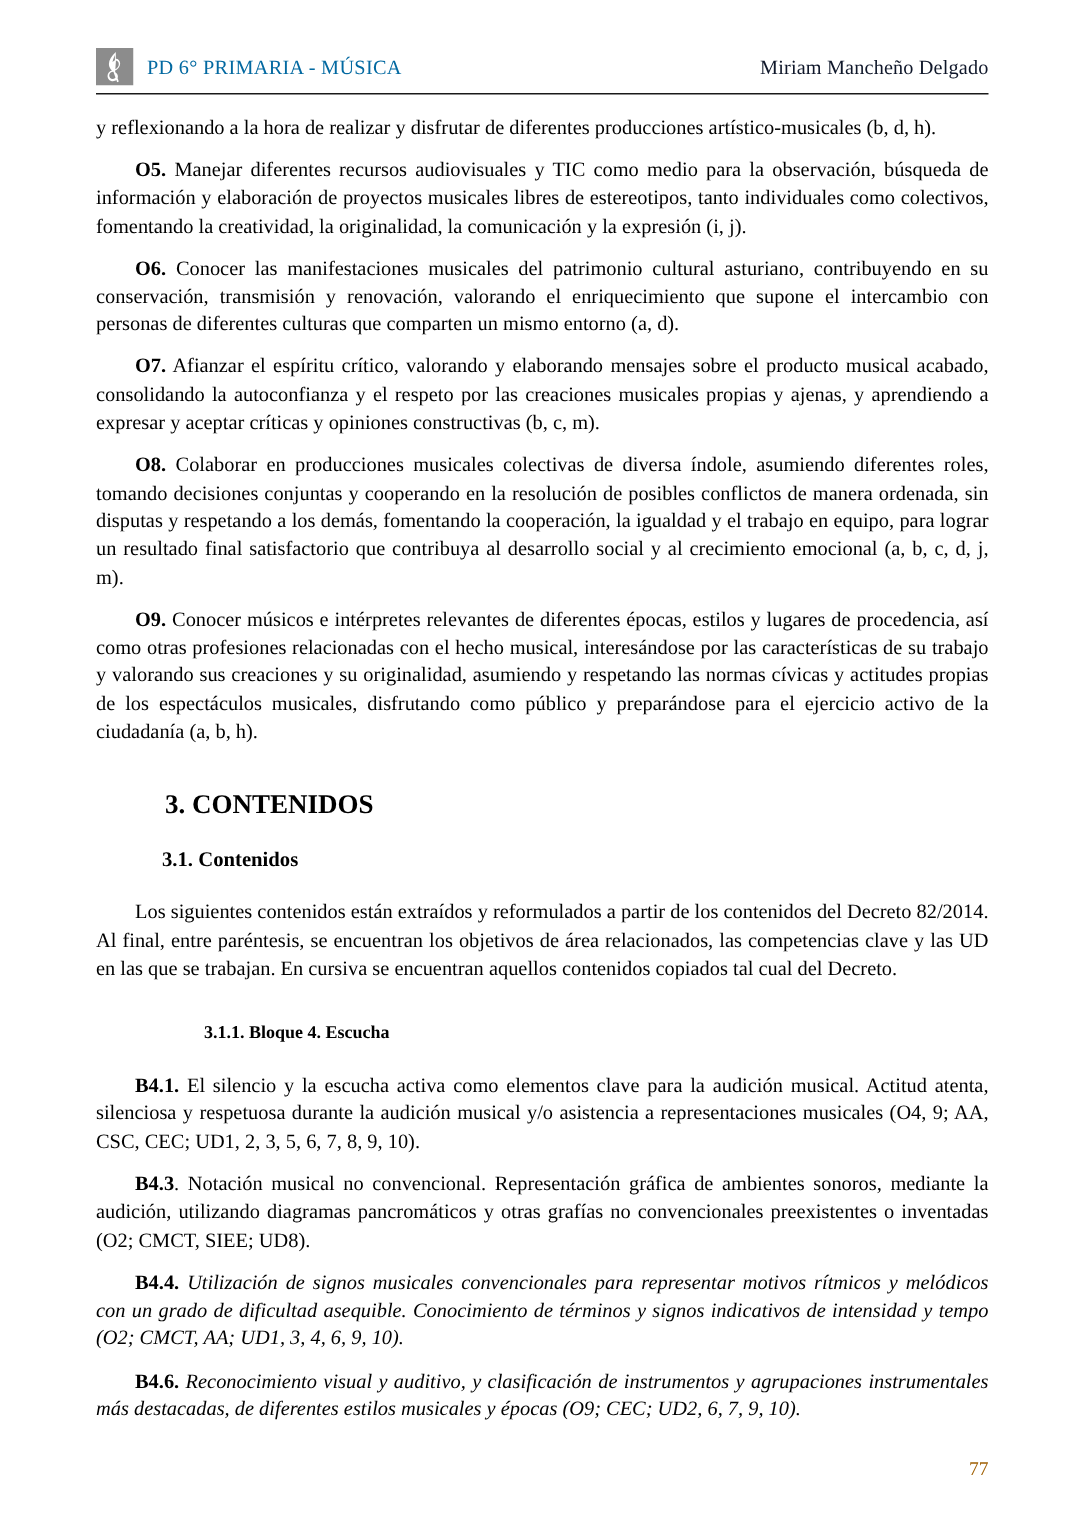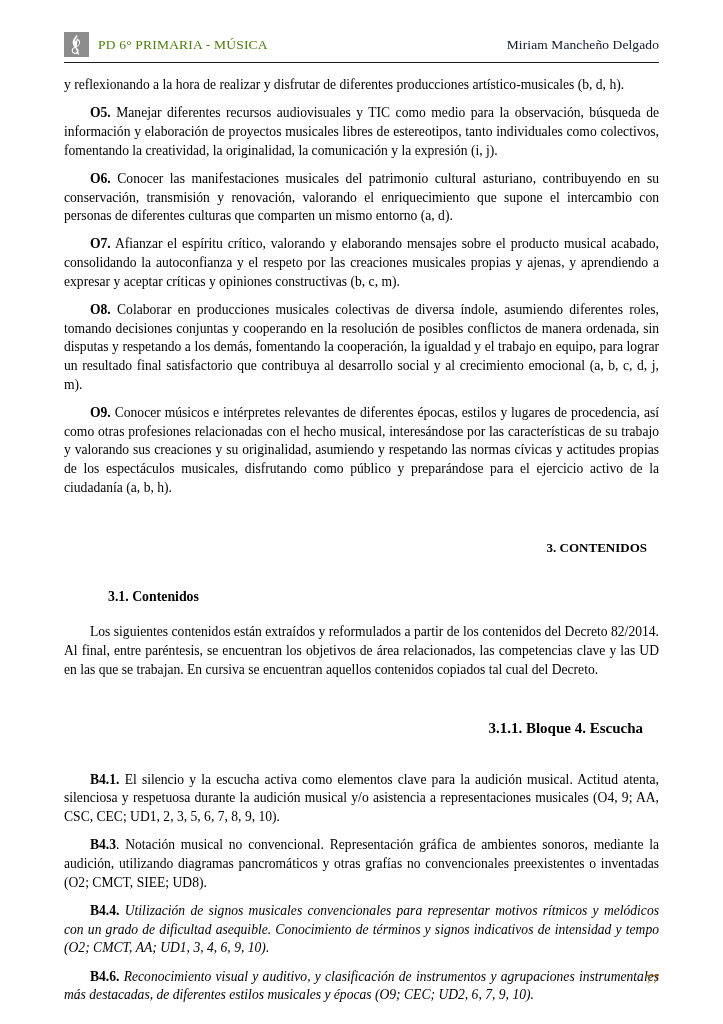--- a/index.html
+++ b/index.html
@@ -34,21 +34,21 @@
     width: 25px;
     height: 25px;
     flex: 0 0 auto;
     margin-right: 9px;
     position: relative;
   }
   .logo svg { display: block; }
   .header-title {
     font-size: 13.5px;
     letter-spacing: 0.2px;
-    color: #4d7c0f;
+    color: #0369a1;
     white-space: nowrap;
   }
   .header-author {
     margin-left: auto;
     font-size: 13.5px;
     letter-spacing: 0.1px;
     color: #0f172a;
     white-space: nowrap;
   }
   .header-rule {
@@ -75,44 +75,42 @@
     text-justify: inter-word;
     hyphens: none;
   }
   p.indent { text-indent: 26px; }
   p.noindent { text-indent: 0; }
   .lbl { font-weight: bold; }
   .ital { font-style: italic; }
 
   
   h2.h-sec {
-    margin: 12px;
-    padding: 0;
-    font-size: 13px;
+    margin: 0;
+    padding: 0;
+    font-size: 18px;
     font-weight: bold;
     line-height: 18.7px;
     text-indent: 46px;
-    text-align: right;
   }
   h3.h-sub {
     margin: 0;
     padding: 0;
     font-size: 13.8px;
     font-weight: bold;
     line-height: 18.7px;
     text-indent: 44px;
   }
   h4.h-subsub {
-    margin: 16px;
-    padding: 0;
-    font-size: 15px;
+    margin: 0;
+    padding: 0;
+    font-size: 12px;
     font-weight: bold;
     line-height: 18.7px;
     text-indent: 72px;
-    text-align: right;
   }
   .gap-before-sec { height: 20px; }
   .gap-after-sec { height: 18px; }
   .gap-after-sub { height: 17px; }
   .gap-before-subsub { height: 14px; }
   .gap-after-subsub { height: 17px; }
 
   
   .page-number {
     position: absolute;

